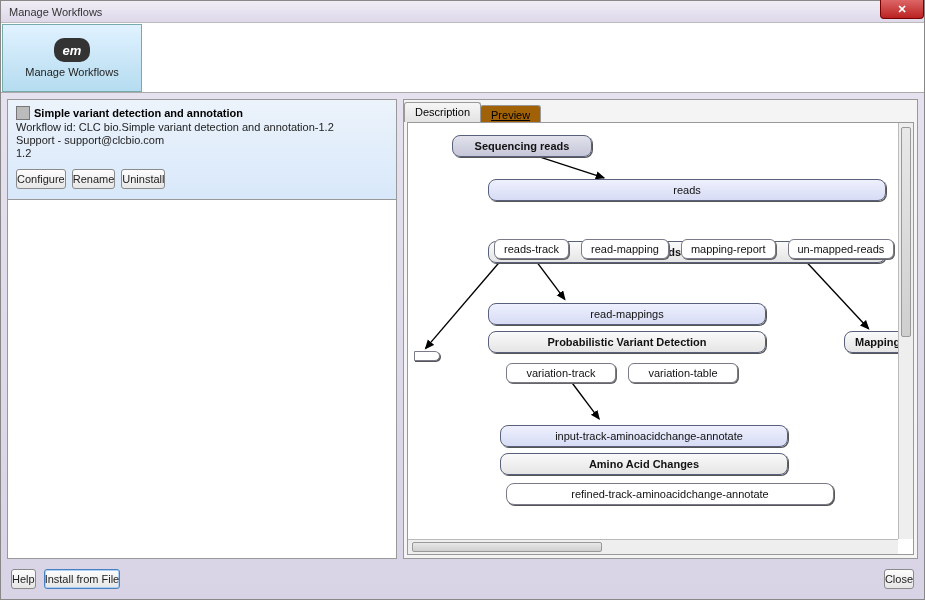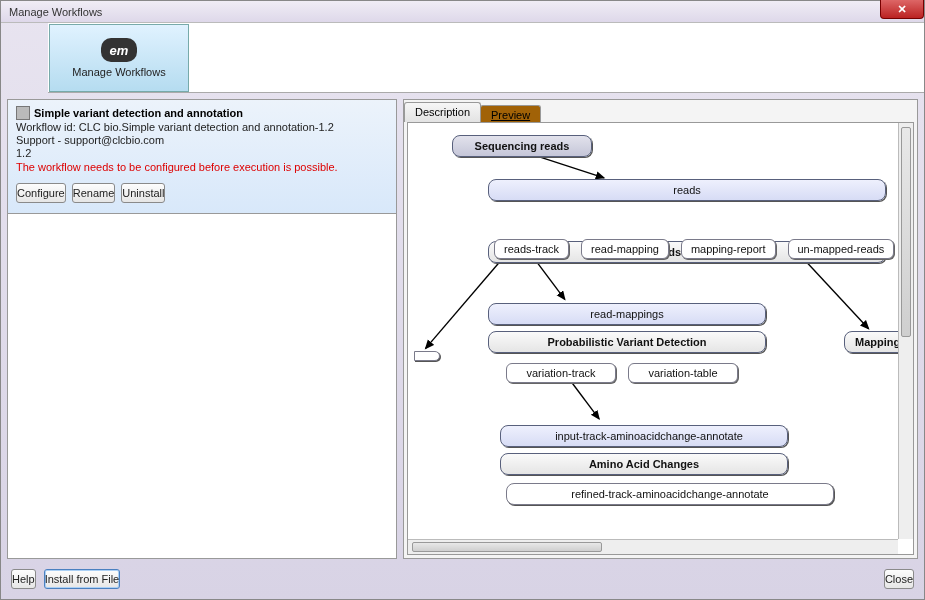--- a/index.html
+++ b/index.html
@@ -31,21 +31,20 @@
   display: flex; align-items: center; justify-content: center;
   color: #fff; font-weight: bold; font-size: 13px;
   cursor: pointer;
 }
 
 .toolbar-strip {
   height: 70px;
   background: #fff;
   border-bottom: 1px solid #aaa;
   display: flex;
-  margin-left: 47px;
 }
 .toolbar-tool {
   width: 140px; height: 68px;
   margin: 1px;
   background: linear-gradient(#e0f2ff, #b5dcf0);
   border: 1px solid #7aa;
   display: flex; flex-direction: column;
   align-items: center; justify-content: center;
   gap: 4px;
 }
@@ -180,21 +179,20 @@
   <div class="body-area">
     <div class="left-panel">
       <div class="workflow-card">
         <div class="wf-head">
           <span class="wf-icon"></span>
           <span>Simple variant detection and annotation</span>
         </div>
         <div class="wf-line">Workflow id: CLC bio.Simple variant detection and annotation-1.2</div>
         <div class="wf-line">Support - support@clcbio.com</div>
         <div class="wf-line">1.2</div>
-        <div class="wf-warn">The workflow needs to be configured before execution is possible.</div>
         <div class="wf-btnrow">
           <button class="std">Configure</button>
           <button class="std">Rename</button>
           <button class="std">Uninstall</button>
         </div>
       </div>
     </div>
 
     <div class="right-panel">
       <div class="tabrow">

